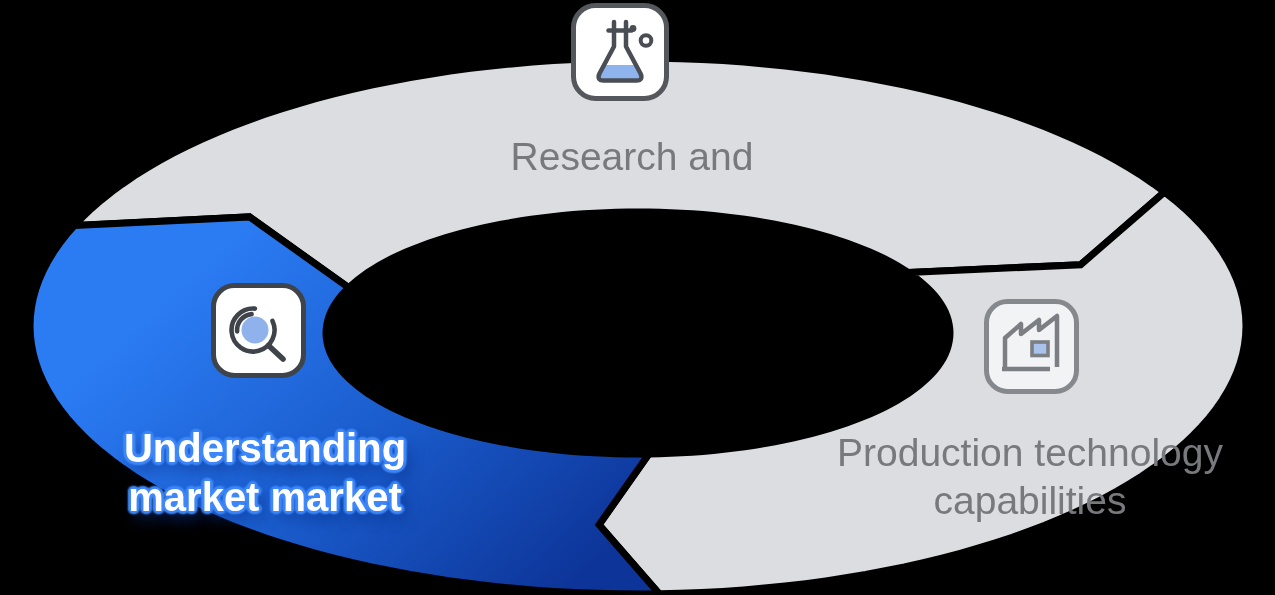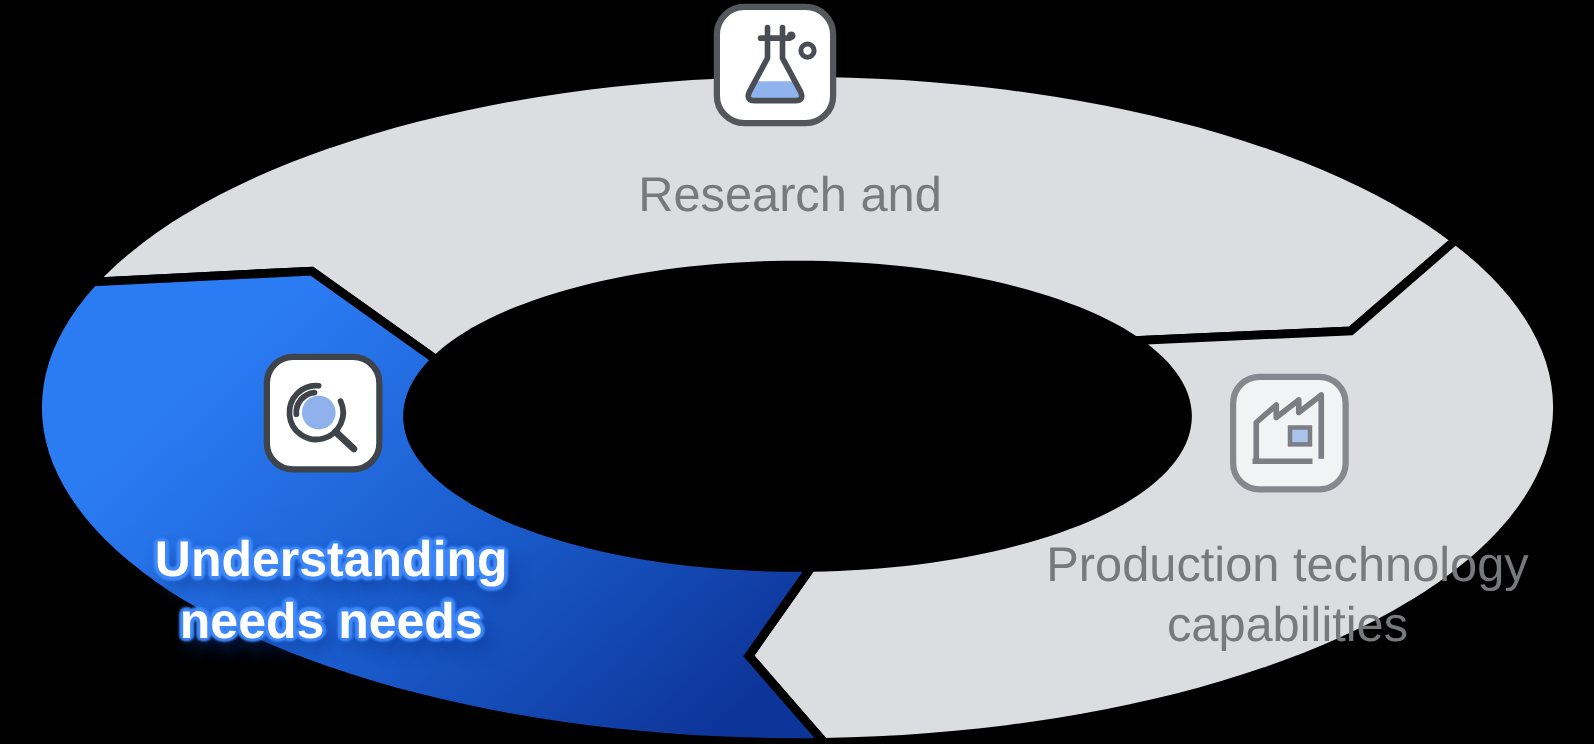--- a/index.html
+++ b/index.html
@@ -74,16 +74,16 @@
     <span class="line">Research and</span>
   </div>
 
   <div class="seg-label" style="left:730px;top:429px;width:600px;">
     <span class="line">Production technology</span>
     <span class="line">capabilities</span>
   </div>
 
   <div class="seg-label hl" style="left:15px;top:404px;width:500px;margin-top:20px;">
     <span class="line">Understanding</span>
-    <span class="line">needs needs</span>
+    <span class="line">market market</span>
   </div>
 
 </div>
 
 </body></html>

